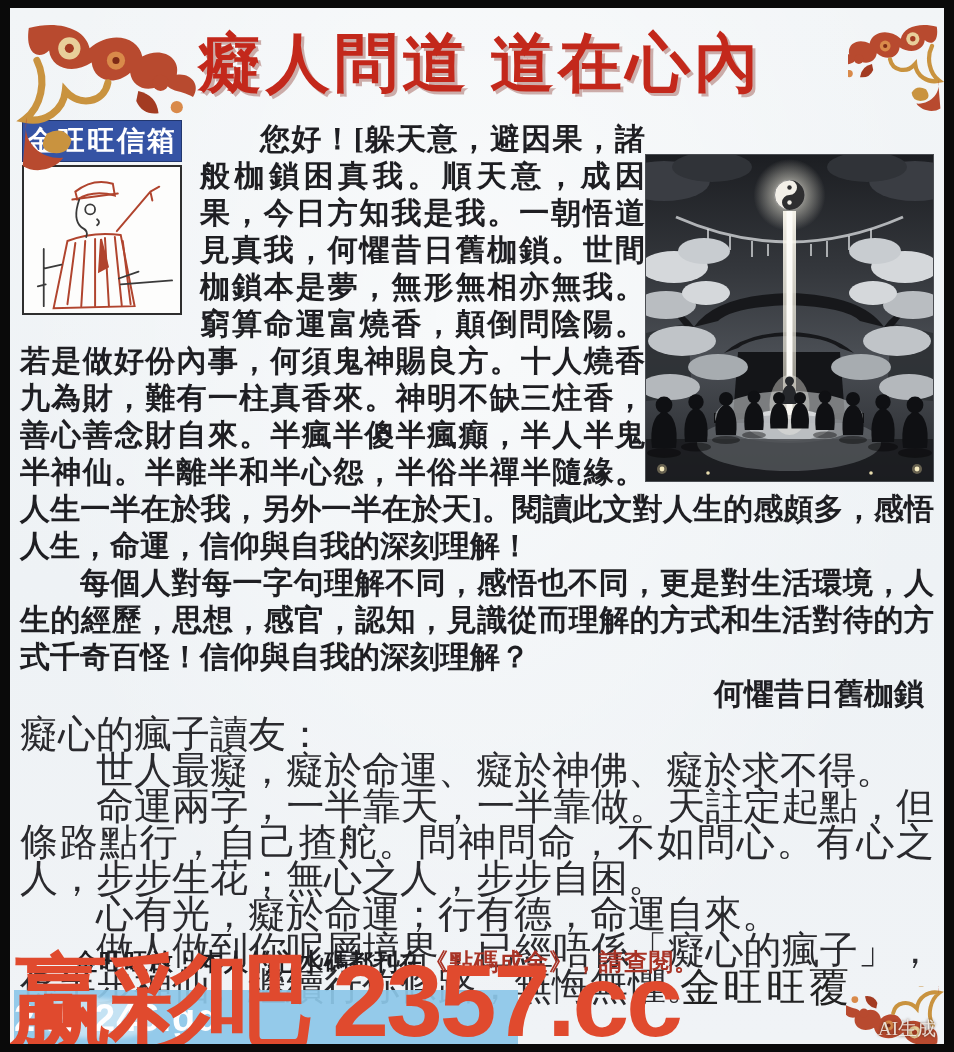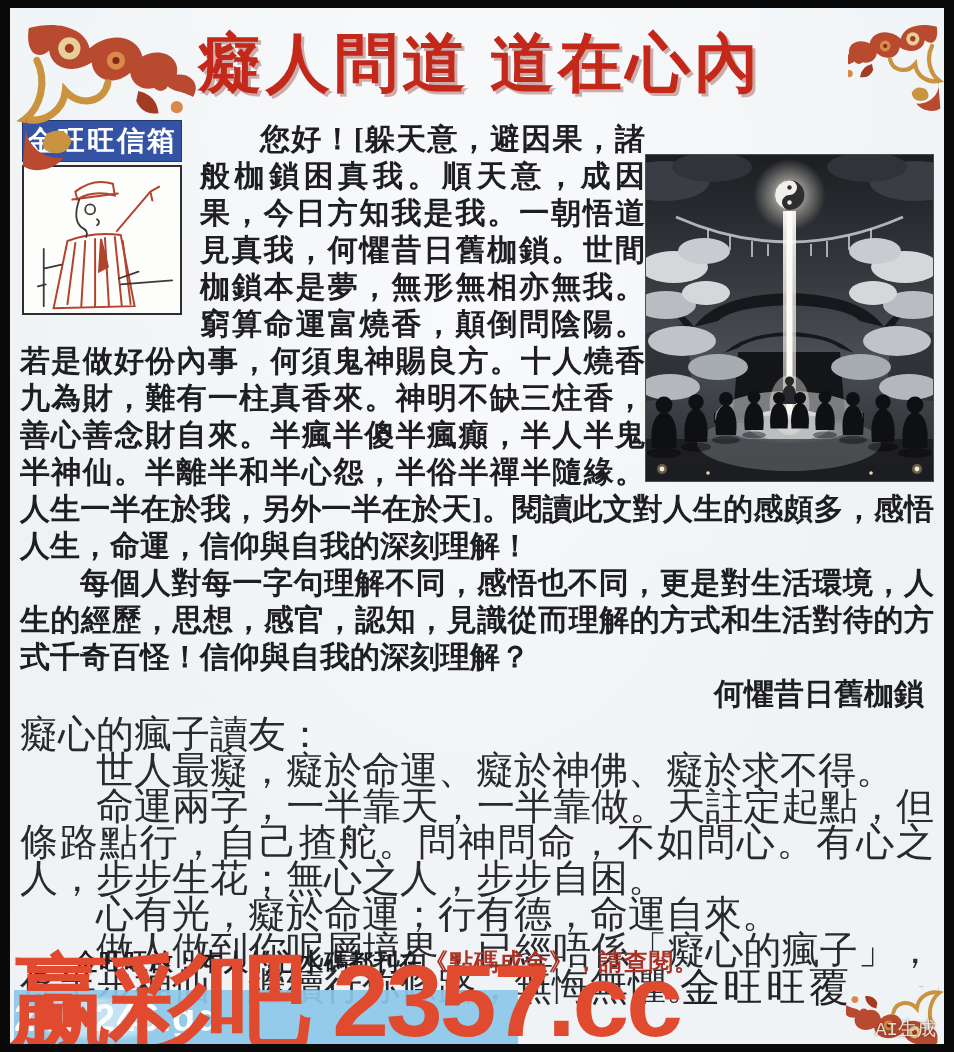--- a/index.html
+++ b/index.html
@@ -71,21 +71,21 @@
     color:#fdfeff;font-family:"Liberation Sans","DejaVu Sans",sans-serif;
     font-weight:bold;font-size:38px;letter-spacing:1px;
   }
   .watermark{
     position:absolute;left:0;top:942px;z-index:5;white-space:nowrap;
     font-family:"Liberation Sans","DejaVu Sans",sans-serif;font-weight:900;
     font-size:102px;line-height:1;color:#e04a2e;letter-spacing:-3px;
   }
   .ai-badge{
     position:absolute;right:8px;bottom:2px;z-index:6;font-size:19px;
-    font-family:Liberation Mono, monospace;
+    font-family:Liberation Serif, serif;
     color:rgba(250,246,238,.85);text-shadow:0 0 3px rgba(70,35,20,.9);
   }
 </style>
 </head>
 <body>
 
 <svg width="0" height="0" style="position:absolute" aria-hidden="true">
   <defs>
     <g id="orn">
       <path d="M12,8 C40,0 68,8 72,28 C92,10 120,16 124,36 C142,26 162,36 158,54 C172,52 182,64 174,76 C160,68 150,72 146,60 C134,74 114,68 112,52 C96,66 76,60 74,42 C56,54 34,48 32,30 C22,40 8,34 12,8 Z" fill="#b84a2f"></path>

